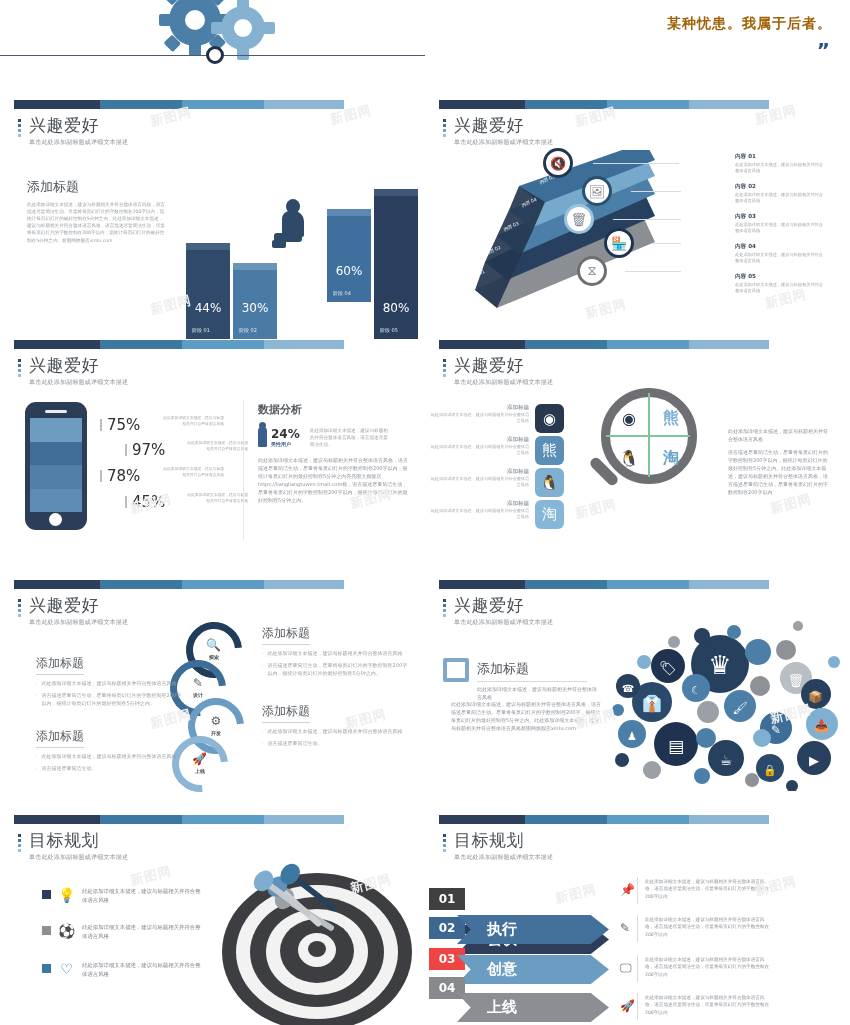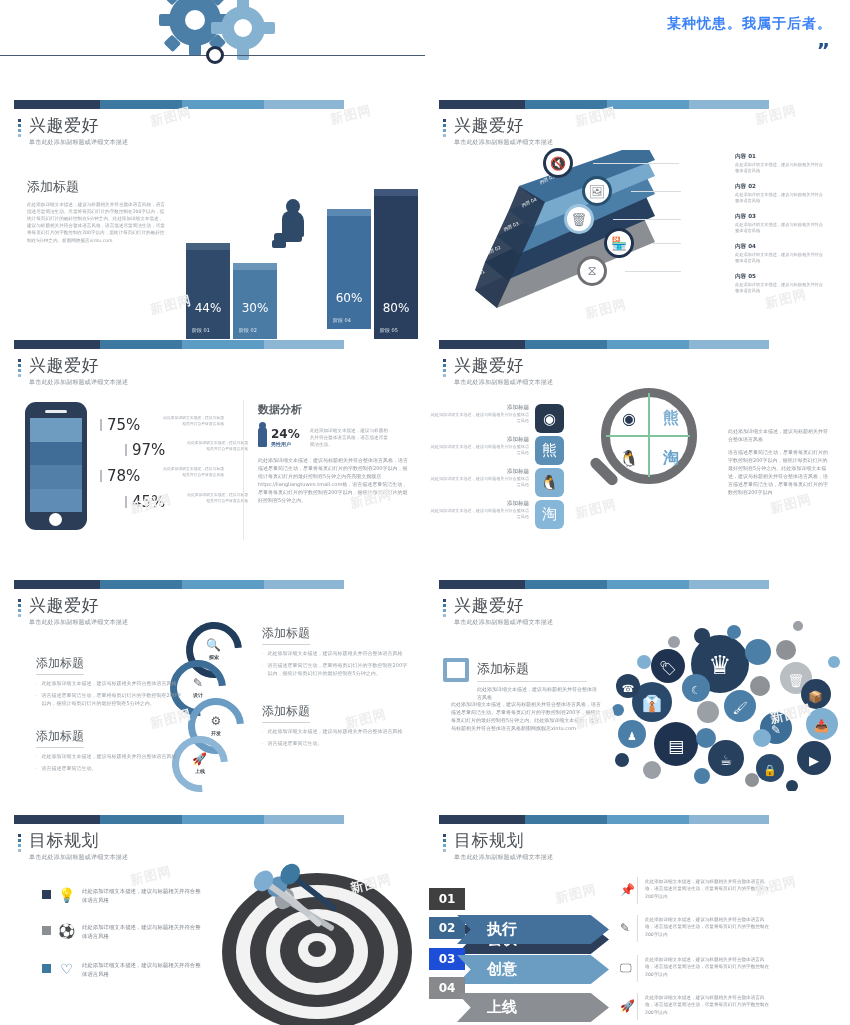--- a/index.html
+++ b/index.html
@@ -45,21 +45,21 @@
   
   .gearswrap{ position:absolute; inset:0; }
   .timeline{ position:absolute; left:0; right:0; top:55px; height:1px; background:#4a5a72; }
   .tl-circle{ position:absolute; left:206px; top:45px; width:18px; height:18px; border-radius:50%;
               border:3px solid #21304a; background:#fff; }
   .tl-label{ position:absolute; left:0; right:0; top:76px; text-align:center; font-size:9px;
              font-weight:bold; color:#2c3a52; }
 
   
   .quoteline{ position:absolute; right:18px; top:20px; text-align:right;
-              font-size:14px; font-weight:bold; color:#3b82f6; letter-spacing:1px; }
+              font-size:14px; font-weight:bold; color:#a16207; letter-spacing:1px; }
   .quotemark{ position:absolute; right:20px; top:42px; font-size:20px; font-weight:bold; color:#24518a; }
 
   
   .barchart{ position:absolute; left:186px; bottom:0; width:239px; height:160px; }
   .bar{ position:absolute; bottom:0; width:44px; }
   .bar .top3d{ height:7px; }
   .bar .body{ width:100%; position:relative; }
   .bar .pct{ position:absolute; left:0; right:0; bottom:24px; text-align:center;
              color:#ffffff; font-size:12px; }
   .bar .stg{ position:absolute; left:6px; bottom:6px; color:#dfe7ef; font-size:5px; }
@@ -238,21 +238,21 @@
         <div class="top3d" style="background:#6a95b8;"></div>
         <div class="body" style="height:69px;background:#4a7ba5;">
           <div class="pct">30%</div>
           <div class="stg">阶段 02</div>
         </div>
       </div>
 
 
       <div class="bar" style="left:141px;height:130px;">
         <div class="top3d" style="background:#5b89b4;"></div>
-        <div class="body" style="height:113px;background:#3f6f9c;">
+        <div class="body" style="height:86px;background:#3f6f9c;">
           <div class="pct">60%</div>
           <div class="stg">阶段 04</div>
         </div>
       </div>
 
       <div class="bar" style="left:188px;height:150px;">
         <div class="top3d" style="background:#40567a;"></div>
         <div class="body" style="height:143px;background:#2a3f5e;">
           <div class="pct">80%</div>
           <div class="stg">阶段 05</div>
@@ -749,21 +749,21 @@
     <div class="aicon" style="left:195px;top:68px;">📌</div>
     <div class="asep" style="left:212px;top:62px;"></div>
     <div class="atxt" style="left:220px;top:63px;">此处添加详细文本描述，建议与标题相关并符合整体语言风格，语言描述尽量简洁生动，尽量将每页幻灯片的字数控制在200字以内</div>
 
     <div class="anum" style="left:4px;top:102px;background:#3b6791;">02</div>
     <div class="achev" style="left:32px;top:100px;background:#44719c;">执行</div>
     <div class="aicon" style="left:195px;top:106px;">✎</div>
     <div class="asep" style="left:212px;top:100px;"></div>
     <div class="atxt" style="left:220px;top:101px;">此处添加详细文本描述，建议与标题相关并符合整体语言风格，语言描述尽量简洁生动，尽量将每页幻灯片的字数控制在200字以内</div>
 
-    <div class="anum" style="left:4px;top:133px;background:#1d4ed8;">03</div>
+    <div class="anum" style="left:4px;top:133px;background:#ef4444;">03</div>
     <div class="achev" style="left:32px;top:140px;background:#6b9cc2;">创意</div>
     <div class="aicon" style="left:195px;top:146px;">🖵</div>
     <div class="asep" style="left:212px;top:140px;"></div>
     <div class="atxt" style="left:220px;top:141px;">此处添加详细文本描述，建议与标题相关并符合整体语言风格，语言描述尽量简洁生动，尽量将每页幻灯片的字数控制在200字以内</div>
 
     <div class="anum" style="left:4px;top:162px;background:#87898c;">04</div>
     <div class="achev" style="left:32px;top:178px;background:#8b8f93;">上线</div>
     <div class="aicon" style="left:195px;top:184px;">🚀</div>
     <div class="asep" style="left:212px;top:178px;"></div>
     <div class="atxt" style="left:220px;top:179px;">此处添加详细文本描述，建议与标题相关并符合整体语言风格，语言描述尽量简洁生动，尽量将每页幻灯片的字数控制在200字以内</div>

